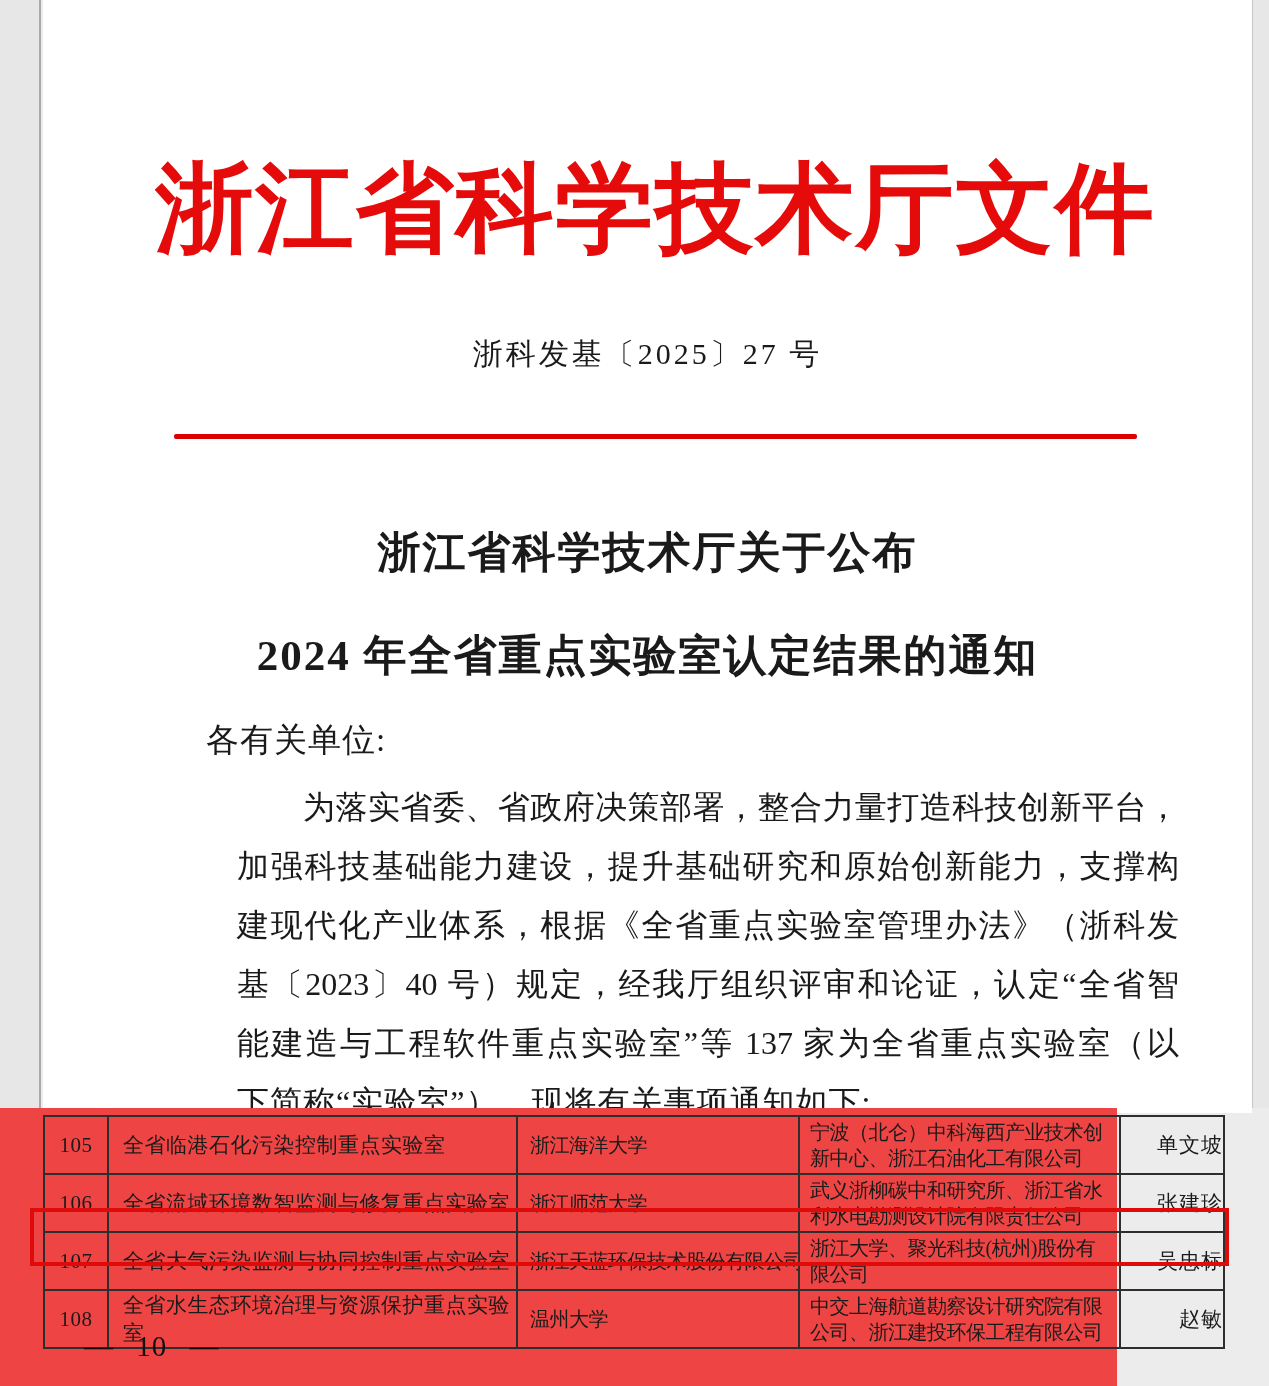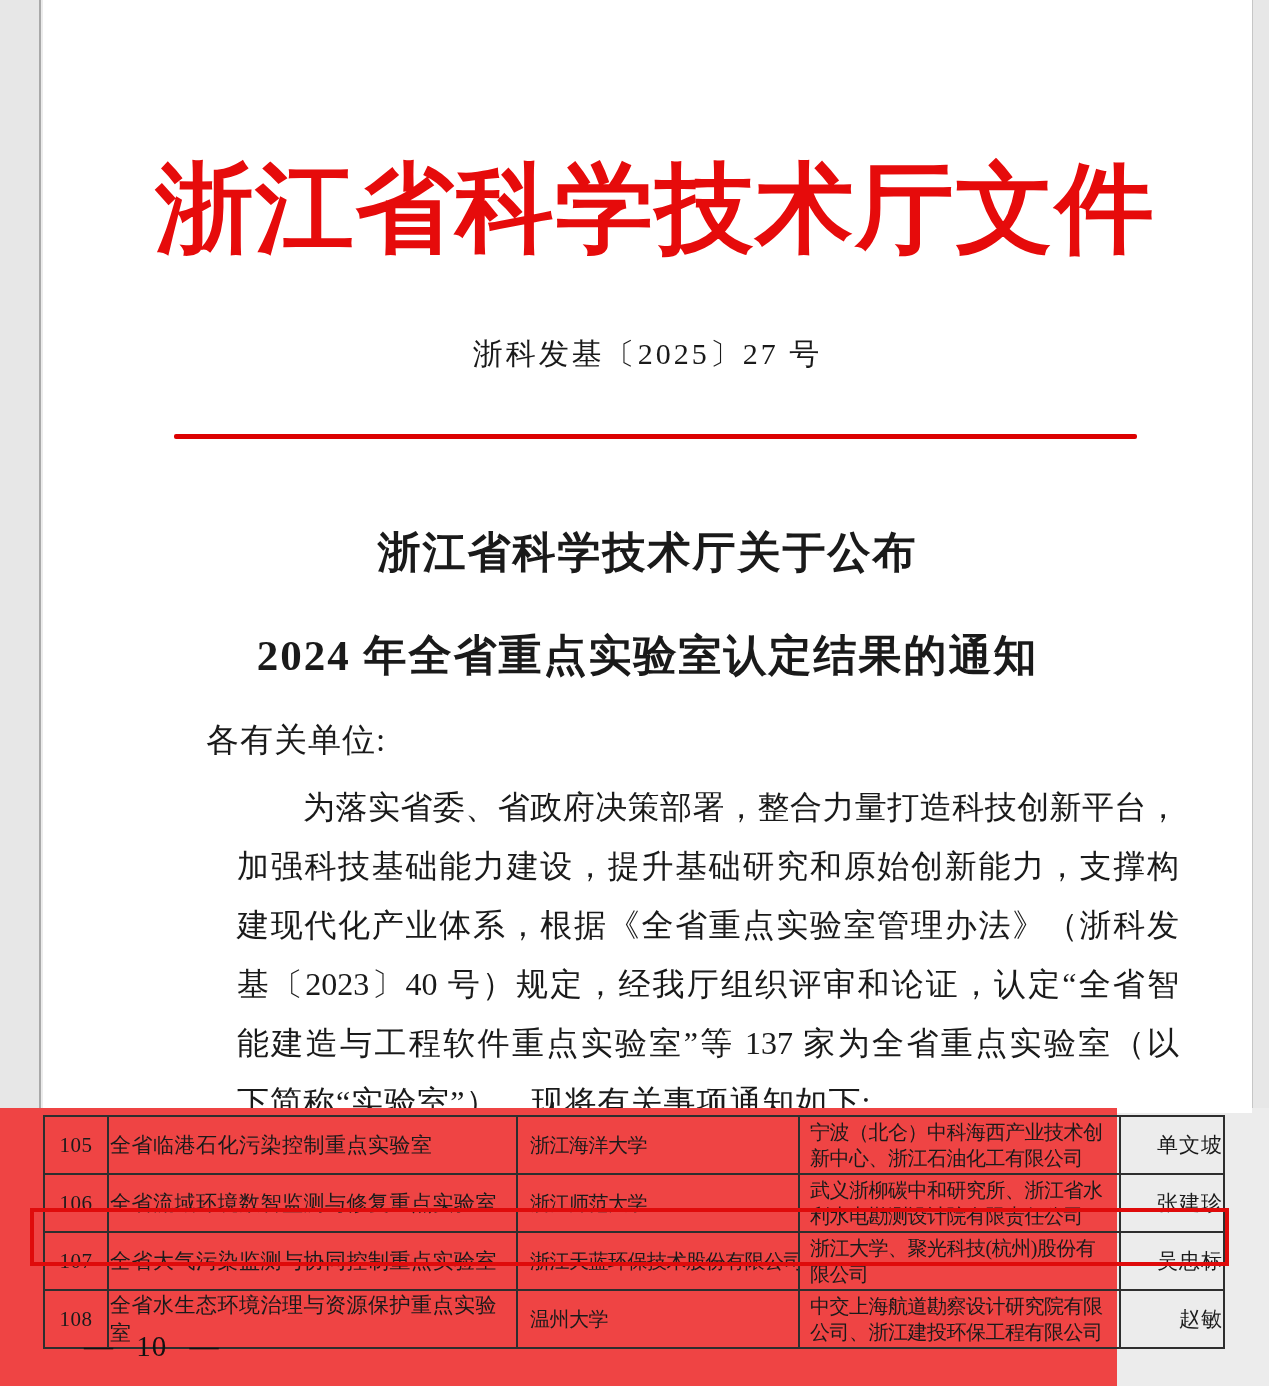--- a/index.html
+++ b/index.html
@@ -88,21 +88,21 @@
   table.results td {
     border: 2px solid #2e2e2e;
     vertical-align: middle;
     overflow: hidden;
   }
   tr.r0 { height: 57px; }
   tr.r1 { height: 48px; }
   tr.r2 { height: 50px; }
   tr.r3 { height: 52px; }
   td.c-no  { text-align: center; letter-spacing: 0.5px; }
-  td.c-lab { padding-left: 1px; letter-spacing: 0.5px; margin-left: 32px; }
+  td.c-lab { padding-left: 14px; letter-spacing: 0.5px; margin-left: 32px; }
   td.c-org { padding-left: 12px; font-size: 20px; letter-spacing: -0.5px; white-space: nowrap; }
   td.c-partner { padding: 2px 10px; font-size: 20px; line-height: 26px; letter-spacing: -0.5px; }
   td.c-dir { text-align: right; letter-spacing: 1px; }
 
   .highlight-box {
     position: absolute; left: 30px; top: 100px; width: 1199px; height: 58px;
     border: 4px solid #df0b0b;
     background: transparent;
     z-index: 4;
   }

